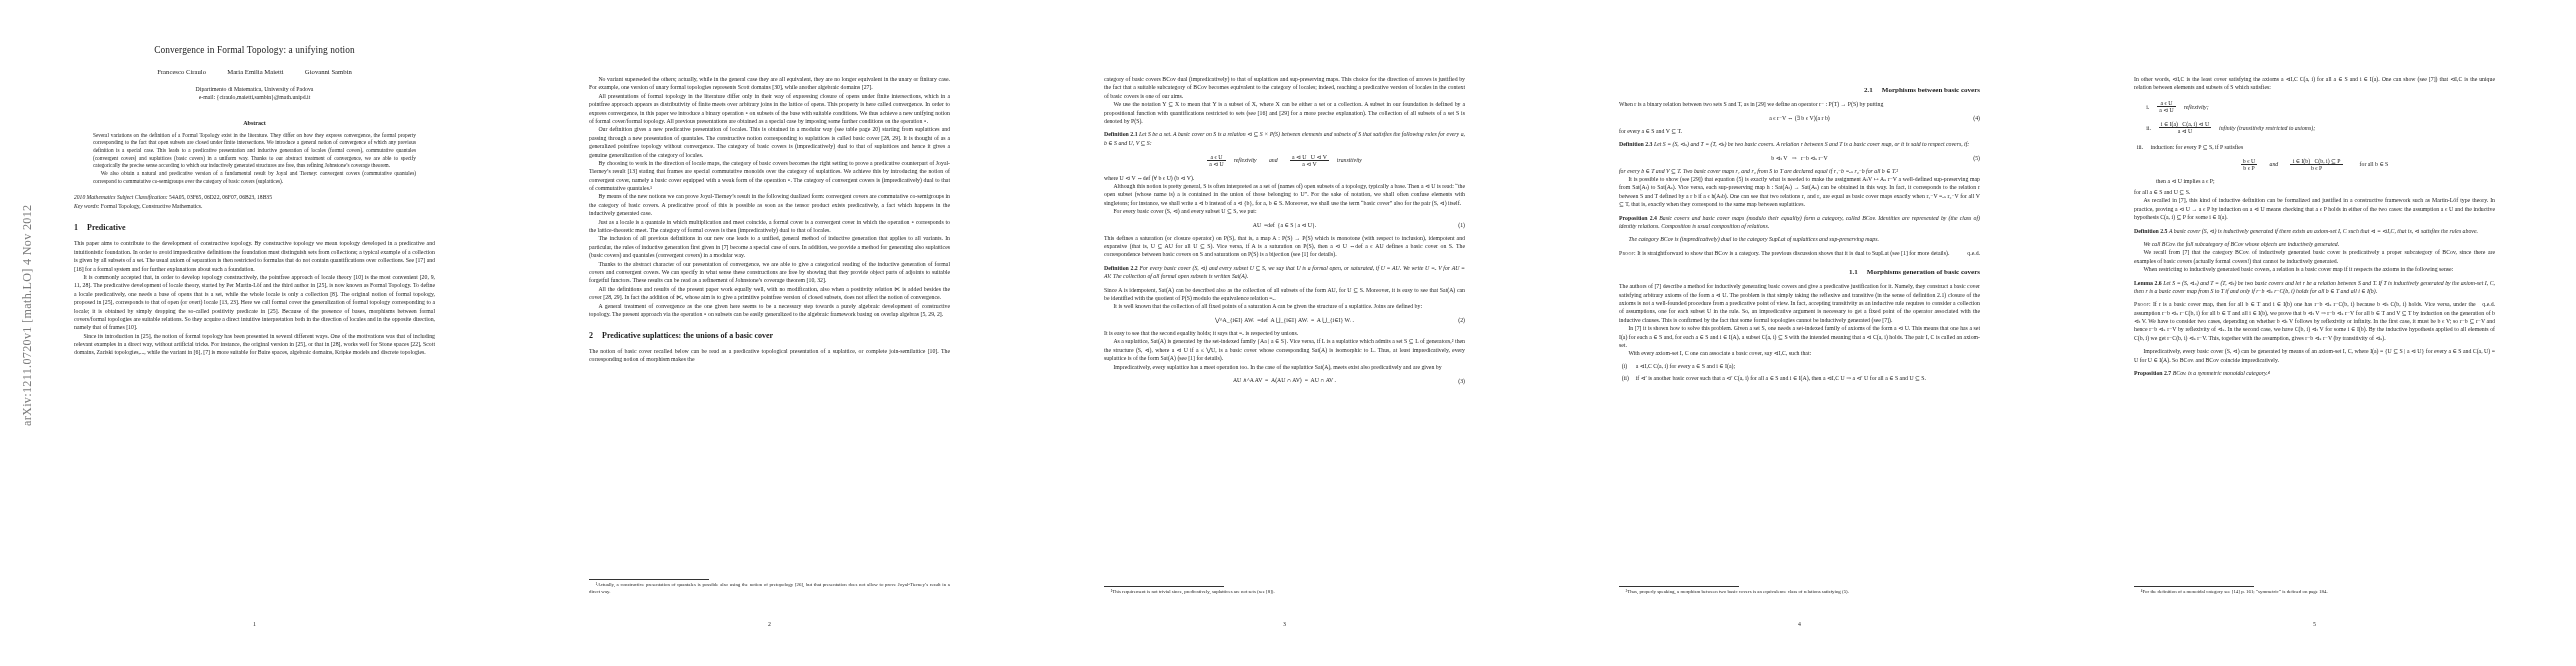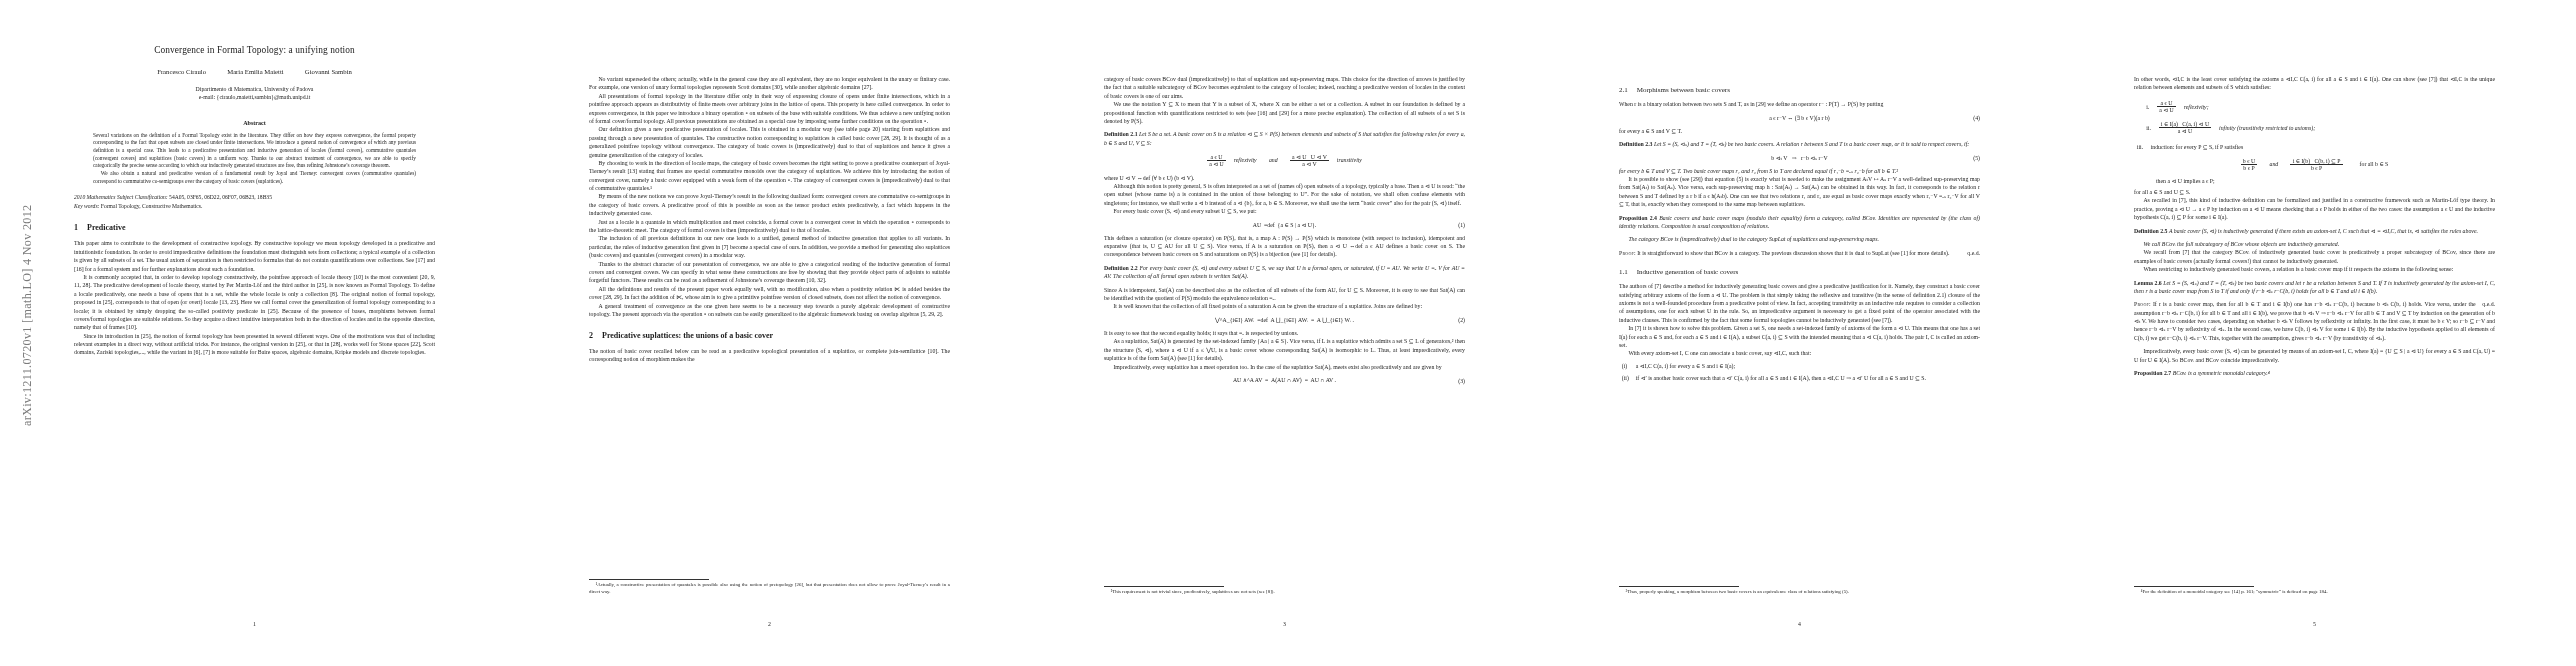--- a/index.html
+++ b/index.html
@@ -15,21 +15,21 @@
   .center{font-size:5.8px;text-align:center;}
   .affil{margin-bottom:1.7px;}
   .email{margin-bottom:20px;}
   .abshead{font-size:6.1px;font-weight:bold;text-align:center;margin-bottom:6.1px;}
   .abstract{font-size:5.3px;line-height:1.45;text-align:justify;margin:0 19px;}
   .abstract.ind{text-indent:7.8px;}
   .meta{font-size:5.6px;margin-top:1.7px;line-height:1.4;}
   .meta.gaptop{margin-top:8.3px;}
   .meta .lead{font-style:italic;}
   .section{font-size:8px;font-weight:bold;margin:12.2px 0 7.2px;}
-  .subsection{font-size:7px;font-weight:normal;margin:11px 0 6.1px;}
+  .subsection{font-size:7px;font-weight:bold;margin:11px 0 6.1px;text-align:right;}
   .hnum{margin-right:9px;}
   .para{font-size:5.8px;line-height:1.45;text-align:justify;}
   .para.ind{text-indent:9.4px;}
   .para.it .ptext{font-style:italic;}
   .para.proof{margin:5px 0;}
   .para.sub{padding-left:22px;margin:2.2px 0;}
   .plead{font-variant:small-caps;letter-spacing:0.2px;}
   .qed{float:right;margin-left:6.7px;}
   .thm{font-size:5.8px;line-height:1.45;text-align:justify;margin:5px 0;}
   .tlead{font-weight:bold;}
@@ -143,21 +143,21 @@
         <div class="para"><span class="ptext">When r is a binary relation between two sets S and T, as in [29] we define an operator r⁻ : P(T) → P(S) by putting</span></div>
         <div class="eq"><span class="eqbody">a ϵ r⁻V ⇔ (∃ b ϵ V)(a r b)</span><span class="eqnum">(4)</span></div>
         <div class="para"><span class="ptext">for every a ∈ S and V ⊆ T.</span></div>
         <div class="thm"><span class="tlead">Definition 2.3</span> <span class="ttext">Let S = (S, ⊲ₛ) and T = (T, ⊲ₜ) be two basic covers. A relation r between S and T is a basic cover map, or it is said to respect covers, if:</span></div>
         <div class="eq"><span class="eqbody">b ⊲ₜ V   ⇒   r⁻b ⊲ₛ r⁻V</span><span class="eqnum">(5)</span></div>
         <div class="para it"><span class="ptext">for every b ∈ T and V ⊆ T. Two basic cover maps r₁ and r₂ from S to T are declared equal if r₁⁻b =ₐₛ r₂⁻b for all b ∈ T.³</span></div>
         <div class="para ind"><span class="ptext">It is possible to show (see [29]) that equation (5) is exactly what is needed to make the assignment AₜV ↦ Aₛ r⁻V a well-defined sup-preserving map from Sat(Aₜ) to Sat(Aₛ). Vice versa, each sup-preserving map h : Sat(Aₜ) → Sat(Aₛ) can be obtained in this way. In fact, it corresponds to the relation r between S and T defined by a r b if a ϵ h(Aₜb). One can see that two relations r₁ and r₂ are equal as basic cover maps exactly when r₁⁻V =ₐₛ r₂⁻V for all V ⊆ T, that is, exactly when they correspond to the same map between suplattices.</span></div>
         <div class="thm"><span class="tlead">Proposition 2.4</span> <span class="ttext">Basic covers and basic cover maps (modulo their equality) form a category, called BCov. Identities are represented by (the class of) identity relations. Composition is usual composition of relations.</span></div>
         <div class="para ind it"><span class="ptext">The category BCov is (impredicatively) dual to the category SupLat of suplattices and sup-preserving maps.</span></div>
         <div class="para proof"><span class="qed">q.e.d.</span><span class="plead">Proof:</span> <span class="ptext">It is straightforward to show that BCov is a category. The previous discussion shows that it is dual to SupLat (see [1] for more details).</span></div>
-        <div class="subsection"><span class="hnum">1.1</span><span class="htext">Inductive generation of basic covers</span></div>
+        <div class="subsection"><span class="hnum">1.1</span><span class="htext">Morphisms generation of basic covers</span></div>
         <div class="para"><span class="ptext">The authors of [7] describe a method for inductively generating basic covers and give a predicative justification for it. Namely, they construct a basic cover satisfying arbitrary axioms of the form a ⊲ U. The problem is that simply taking the reflexive and transitive (in the sense of definition 2.1) closure of the axioms is not a well-founded procedure from a predicative point of view. In fact, accepting transitivity as an inductive rule requires to consider a collection of assumptions, one for each subset U in the rule. So, an impredicative argument is necessary to get a fixed point of the operator associated with the inductive clauses. This is confirmed by the fact that some formal topologies cannot be inductively generated (see [7]).</span></div>
         <div class="para ind"><span class="ptext">In [7] it is shown how to solve this problem. Given a set S, one needs a set-indexed family of axioms of the form a ⊲ U. This means that one has a set I(a) for each a ∈ S and, for each a ∈ S and i ∈ I(A), a subset C(a, i) ⊆ S with the intended meaning that a ⊲ C(a, i) holds. The pair I, C is called an axiom-set.</span></div>
         <div class="para ind"><span class="ptext">With every axiom-set I, C one can associate a basic cover, say ⊲I,C, such that:</span></div>
         <div class="item"><span class="imarker">(i)</span><span class="itext">a ⊲I,C C(a, i) for every a ∈ S and i ∈ I(a);</span></div>
         <div class="item"><span class="imarker">(ii)</span><span class="itext">if ⊲′ is another basic cover such that a ⊲′ C(a, i) for all a ∈ S and i ∈ I(A), then a ⊲I,C U ⇒ a ⊲′ U for all a ∈ S and U ⊆ S.</span></div>
       </div>
       <div class="footnote">
         <div class="fnrule"></div>
         <div class="fntext">³Thus, properly speaking, a morphism between two basic covers is an equivalence class of relations satisfying (5).</div>
       </div>

